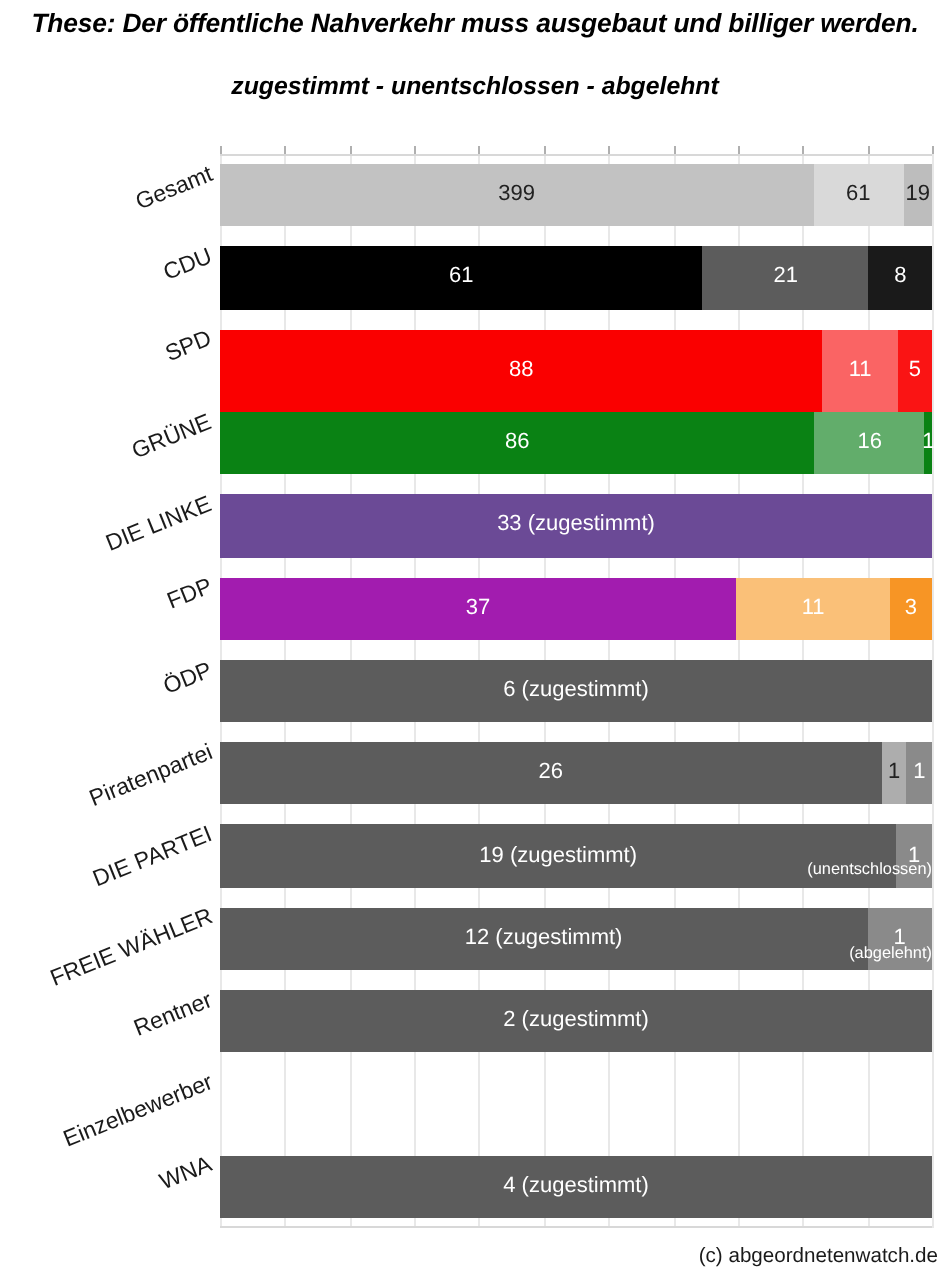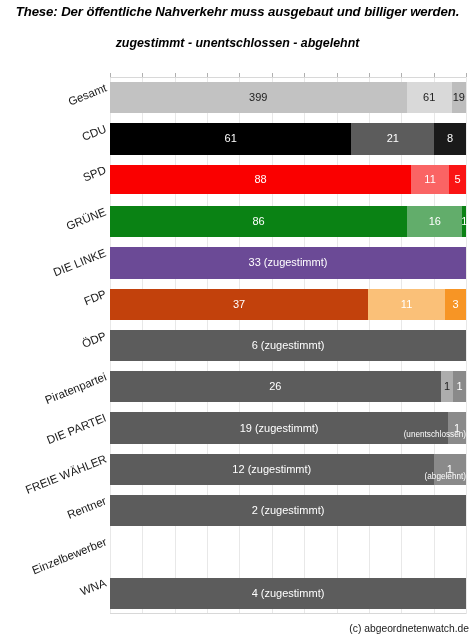--- a/index.html
+++ b/index.html
@@ -147,21 +147,21 @@
               <span class="seg-label">61</span>
             </div>
             <div class="seg" style="width: 23.3%; background: rgb(92, 92, 92); color: rgb(255, 255, 255);">
               <span class="seg-label">21</span>
             </div>
             <div class="seg" style="width: 8.9%; background: rgb(26, 26, 26); color: rgb(255, 255, 255);">
               <span class="seg-label">8</span>
             </div>
           </div>
         </div>
-        <div class="row" style="top: 87.57px; height: 29px; padding-left: 48px;">
+        <div class="row" style="top: 87.57px; height: 41px; padding-left: 48px;">
           <div class="bar" style="width: 100%;">
             <div class="seg" style="width: 84.6%; background: rgb(250, 0, 0); color: rgb(255, 255, 255);">
               <span class="seg-label">88</span>
             </div>
             <div class="seg" style="width: 10.6%; background: rgb(250, 100, 100); color: rgb(255, 255, 255);">
               <span class="seg-label">11</span>
             </div>
             <div class="seg" style="width: 4.8%; background: rgb(250, 20, 20); color: rgb(255, 255, 255);">
               <span class="seg-label">5</span>
             </div>
@@ -182,21 +182,21 @@
         </div>
         <div class="row" style="top: 170.19px; height: 31.39px;">
           <div class="bar" style="width: 100%;">
             <div class="seg" style="width: 100%; background: rgb(107, 74, 150); color: rgb(255, 255, 255);">
               <span class="seg-label">33 (zugestimmt)</span>
             </div>
           </div>
         </div>
         <div class="row" style="top: 211.5px; height: 31.39px;">
           <div class="bar" style="width: 100%;">
-            <div class="seg" style="width: 72.5%; background: #c2410c; color: rgb(255, 255, 255);">
+            <div class="seg" style="width: 72.5%; background: #a21caf; color: rgb(255, 255, 255);">
               <span class="seg-label">37</span>
             </div>
             <div class="seg" style="width: 21.6%; background: rgb(250, 192, 120); color: rgb(255, 255, 255);">
               <span class="seg-label">11</span>
             </div>
             <div class="seg" style="width: 5.9%; background: rgb(247, 149, 37); color: rgb(255, 255, 255);">
               <span class="seg-label">3</span>
             </div>
           </div>
         </div>

